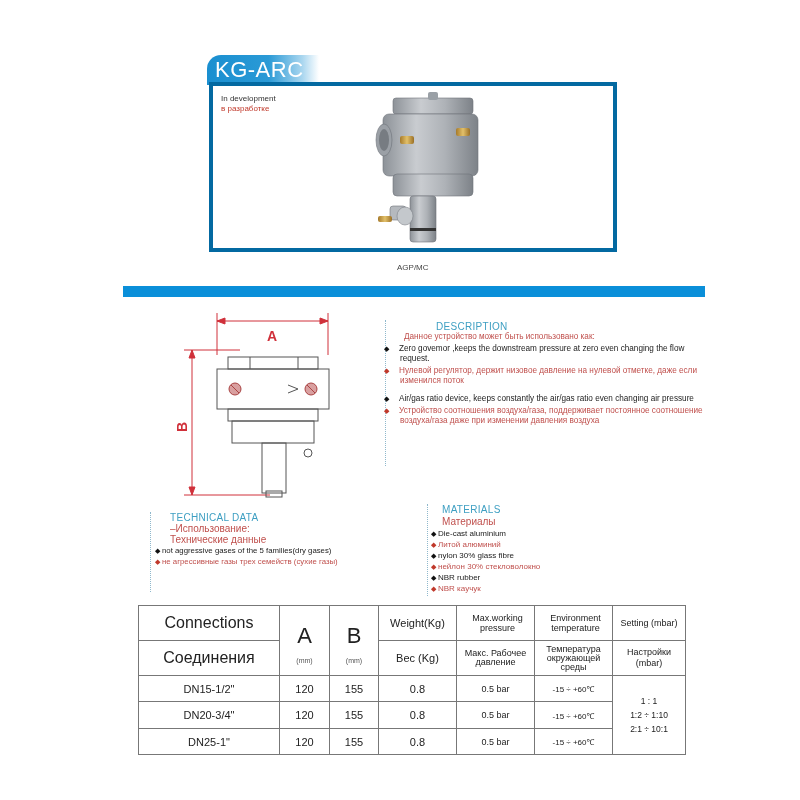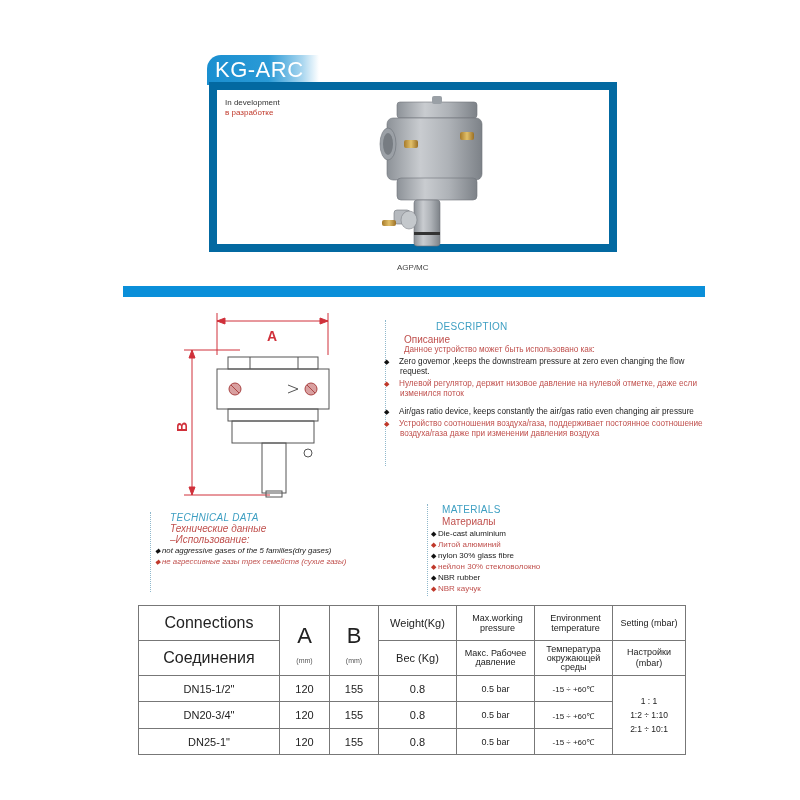--- a/index.html
+++ b/index.html
@@ -10,21 +10,21 @@
 
   
   .tab {
     left: 207px; top: 55px; width: 112px; height: 30px;
     border-radius: 14px 0 0 0;
     background: linear-gradient(90deg, #1a8fd0 0%, #2a9ad6 55%, #a9d6ef 85%, rgba(255,255,255,0) 100%);
     color: #fff; font-size: 22px; line-height: 30px; padding-left: 8px; letter-spacing: 0.5px;
   }
   .photo-box {
     left: 209px; top: 82px; width: 408px; height: 170px;
-    border: 8px solid #0369a1; background: #fff;
+    border: 4px solid #0369a1; background: #fff;
   }
   .dev-en { left: 8px; top: 8px; font-size: 8px; color: #333; }
   .dev-ru { left: 8px; top: 18px; font-size: 8px; color: #c0392b; }
   .photo { left: 135px; top: 2px; width: 140px; height: 160px; }
   .caption { left: 397px; top: 263px; font-size: 8px; color: #444; }
 
   .blue-bar { left: 123px; top: 286px; width: 582px; height: 11px; background: #0a8fd9; }
 
   
   .drawing { left: 170px; top: 305px; width: 200px; height: 195px; }
@@ -40,21 +40,21 @@
   .bul-en { color: #111; }
   .bul-ru { color: #c0392b; }
 
   .desc { left: 385px; top: 320px; width: 320px; height: 146px; padding-left: 4px; }
   .desc .h-en { margin-left: 14px; margin-top: 2px; padding-left: 32px; }
   .desc .h-ru { margin-left: 14px; margin-top: 3px; }
   .desc .intro { margin-left: 14px; margin-top: 6px; }
   .desc .item { margin-top: 2px; text-indent: -8px; padding-left: 10px; }
   .desc .gap { height: 6px; }
 
-  .tech { left: 150px; top: 512px; width: 260px; height: 80px; padding-left: 4px; font-style: italic; }
+  .tech { left: 150px; top: 512px; width: 260px; height: 80px; padding-left: 4px; }
   .tech .h-en, .tech .h-ru { margin-left: 15px; line-height: 11px; }
   .tech .item { font-size: 7.8px; margin-top: 1px; }
 
   .mat { left: 427px; top: 504px; width: 200px; height: 92px; padding-left: 3px; }
   .mat .h-en, .mat .h-ru { margin-left: 11px; line-height: 12px; }
   .mat .item { font-size: 8px; line-height: 11px; }
 
   
   table.spec {
     position: absolute; left: 138px; top: 605px; width: 547px; height: 149px;
@@ -157,33 +157,32 @@
     <circle cx="138" cy="148" r="4"></circle>
   </g>
   <circle cx="65" cy="84" r="6" fill="#d9a0a0" stroke="#a44" stroke-width="1"></circle>
   <circle cx="141" cy="84" r="6" fill="#d9a0a0" stroke="#a44" stroke-width="1"></circle>
   <line x1="61" y1="80" x2="69" y2="88" stroke="#a44" stroke-width="1"></line>
   <line x1="137" y1="80" x2="145" y2="88" stroke="#a44" stroke-width="1"></line>
 </svg>
 
 <div class="abs section desc dotted-left">
   <div class="h-en">DESCRIPTION</div>
-  <div class="h-ru">Описание</div>
   <div style="margin-left:14px" class="txt-ru">Данное устройство может быть использовано как:</div>
   <div class="item txt-en"><span class="bul bul-en">◆</span><span>Zero govemor ,keeps the downstream pressure at zero even changing the flow request.</span></div>
   <div class="item txt-ru"><span class="bul bul-ru">◆</span><span>Нулевой регулятор, держит низовое давление на нулевой отметке, даже если изменился поток</span></div>
   <div class="gap"></div>
   <div class="item txt-en"><span class="bul bul-en">◆</span><span>Air/gas ratio device, keeps constantly the air/gas ratio even changing air pressure</span></div>
   <div class="item txt-ru"><span class="bul bul-ru">◆</span><span>Устройство соотношения воздуха/газа, поддерживает постоянное соотношение воздуха/газа даже при изменении давления воздуха</span></div>
 </div>
 
 <div class="abs section tech dotted-left">
   <div class="h-en">TECHNICAL DATA</div>
+  <div class="h-ru">–Использование:</div>
   <div class="h-ru">Технические данные</div>
-  <div class="h-ru">–Использование:</div>
   <div class="item txt-en"><span class="bul bul-en">◆</span><span>not aggressive gases of the 5 families(dry gases)</span></div>
   <div class="item txt-ru"><span class="bul bul-ru">◆</span><span>не агрессивные газы трех семейств (сухие газы)</span></div>
 </div>
 
 <div class="abs section mat dotted-left">
   <div class="h-en">MATERIALS</div>
   <div class="h-ru">Материалы</div>
   <div class="item txt-en"><span class="bul bul-en">◆</span><span>Die-cast aluminium</span></div>
   <div class="item txt-ru"><span class="bul bul-ru">◆</span><span>Литой алюминий</span></div>
   <div class="item txt-en"><span class="bul bul-en">◆</span><span>nylon 30% glass fibre</span></div>

